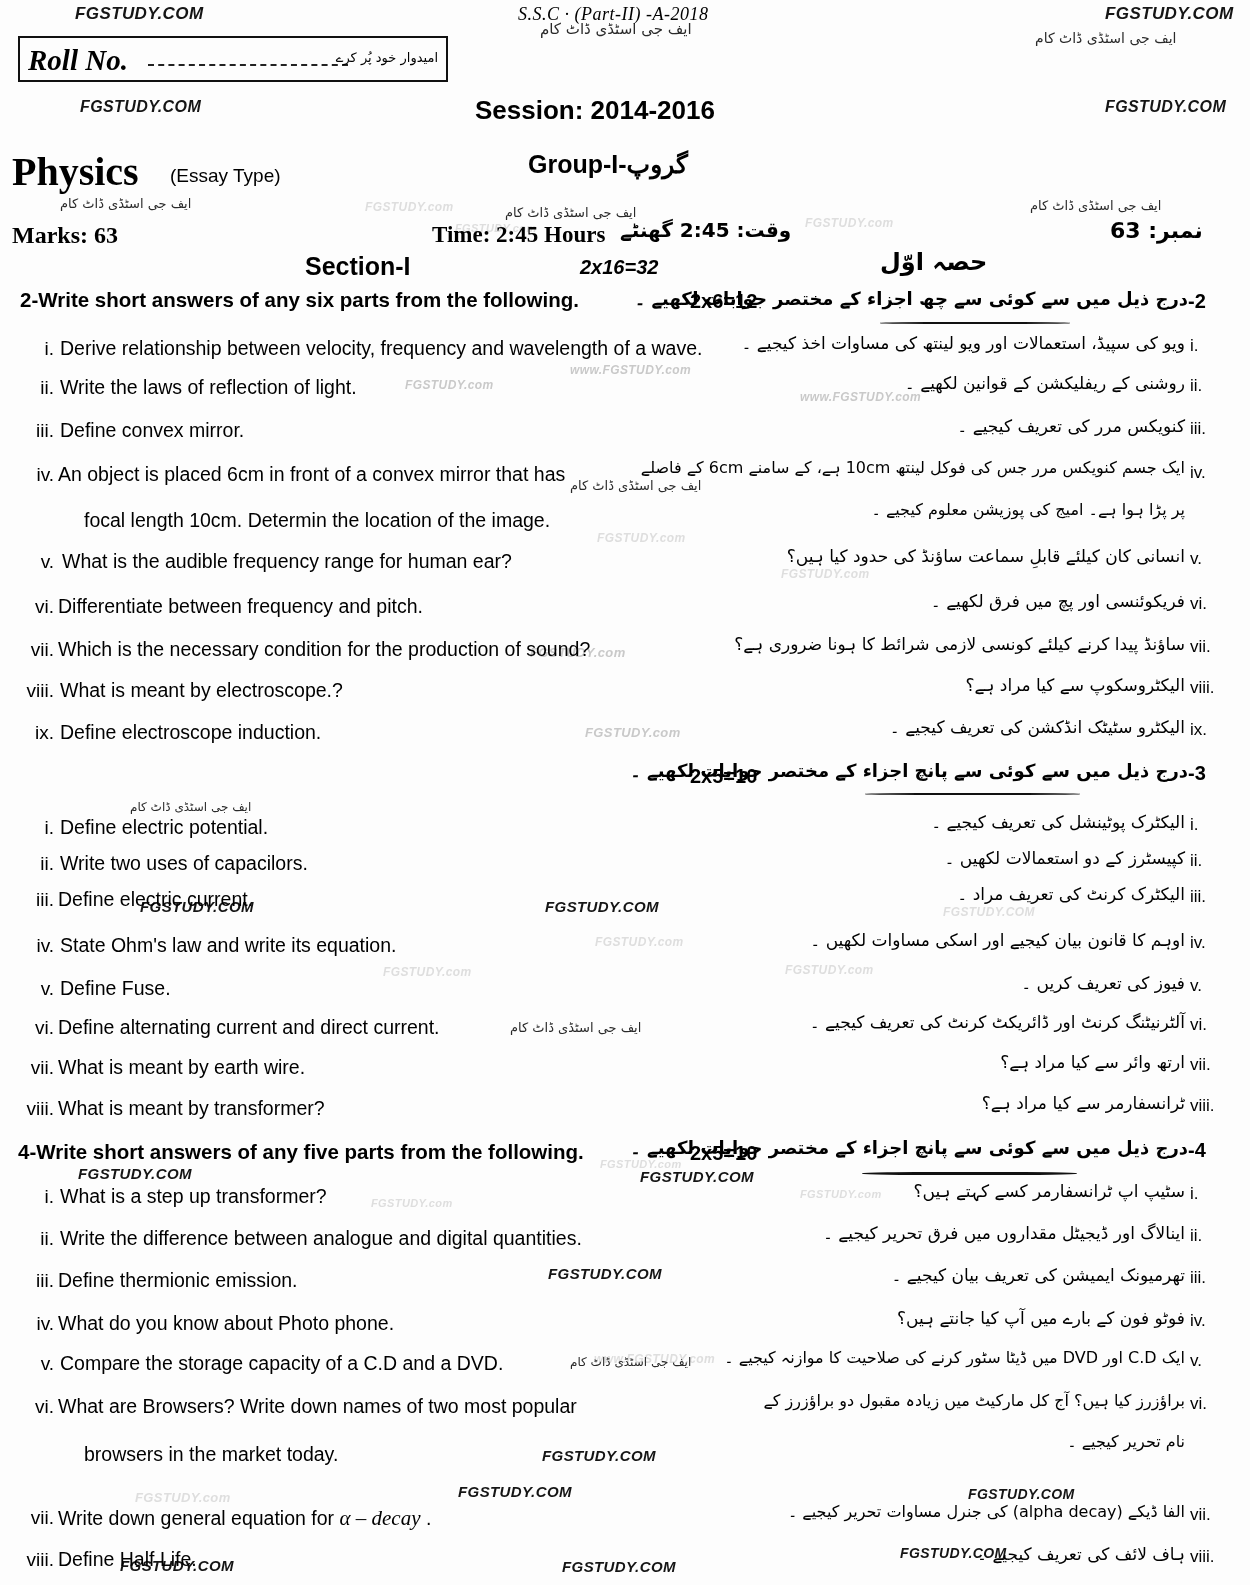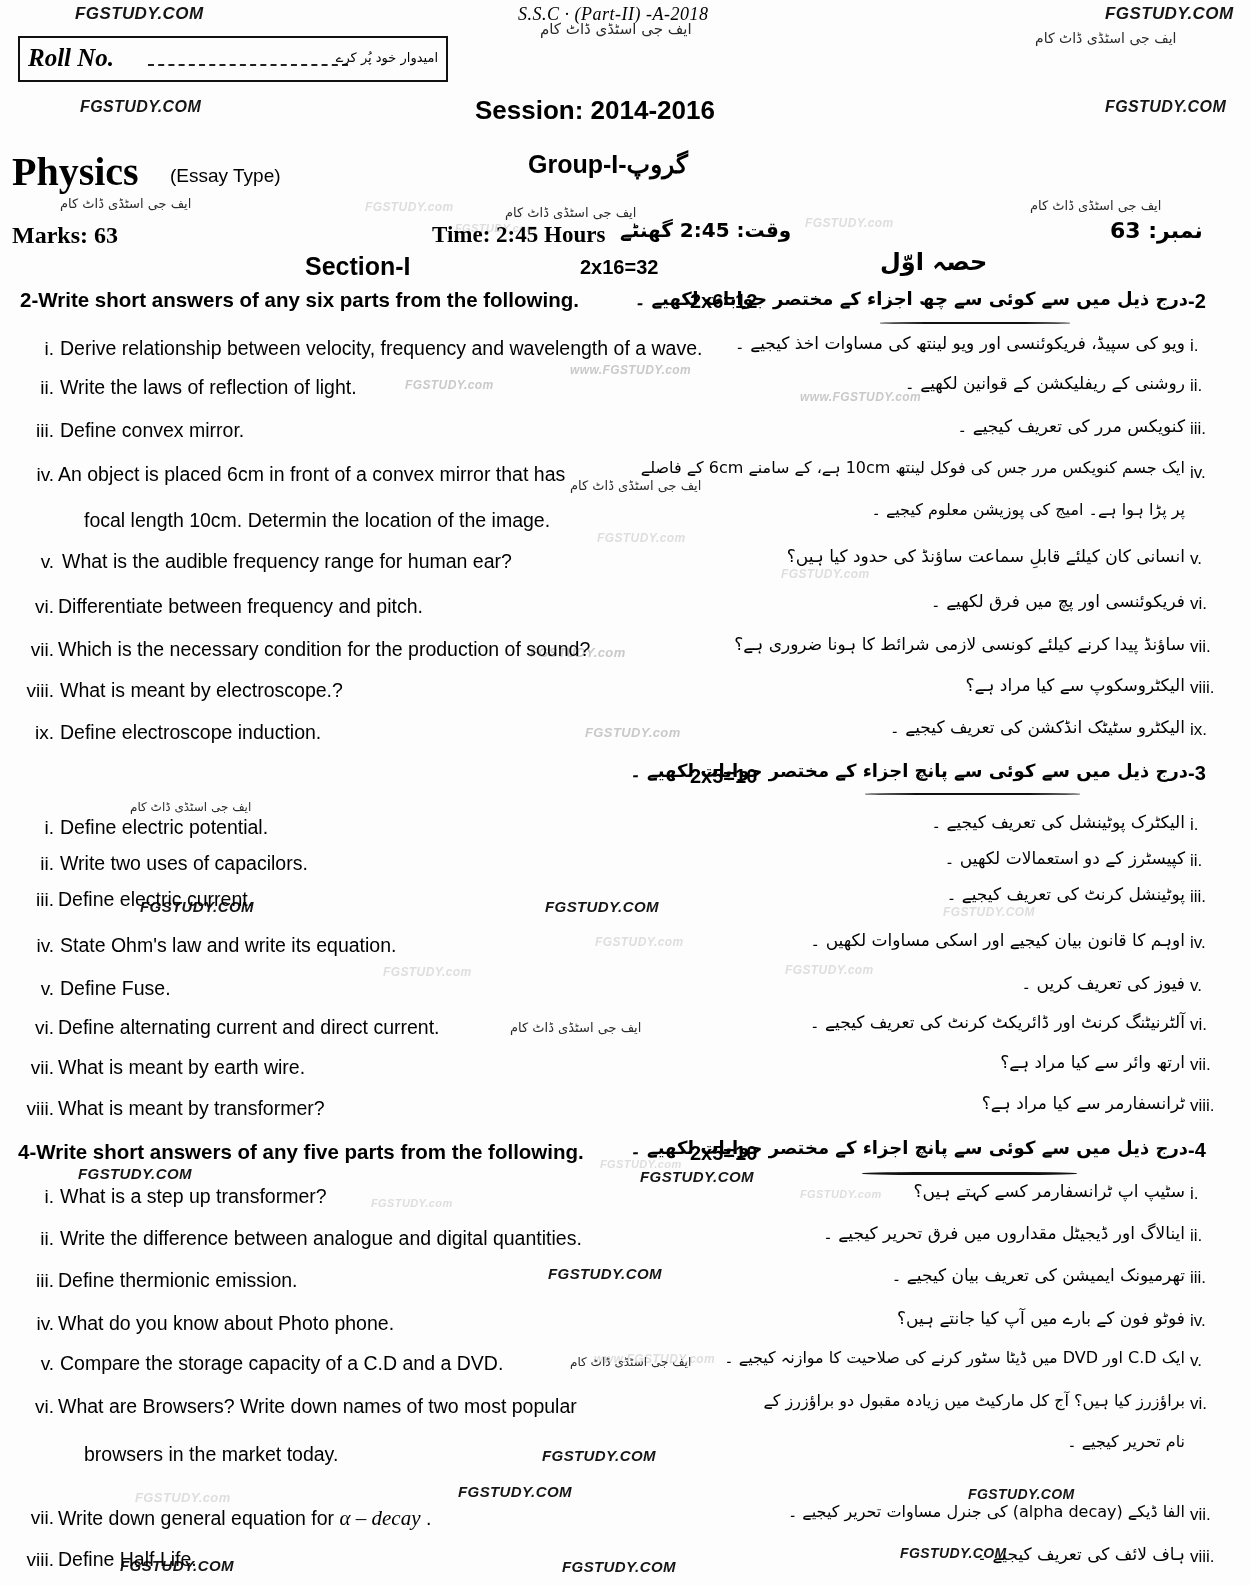--- a/index.html
+++ b/index.html
@@ -55,21 +55,21 @@
     height: 46px;
     border: 2px solid #111;
     box-sizing: border-box;
   }
   #rollbox .rl {
     position: absolute;
     left: 8px;
     top: 6px;
     font-family: "Liberation Serif", serif;
     font-weight: bold;
-    font-size: 25px;
+    font-size: 29px;
     font-style: italic;
   }
   #rollbox .dashes {
     position: absolute;
     left: 128px;
     top: 26px;
     width: 200px;
     border-bottom: 2px dashed #222;
   }
   #rollbox .ur {
@@ -270,31 +270,31 @@
   <div class="abs subject" style="left:12px; top:148px;text-align:center;">Physics</div>
   <div class="abs essay" style="left:170px; top:165px;">(Essay Type)</div>
   <div class="abs group" style="left:528px; top:150px;">Group-I-گروپ</div>
 
   <div class="abs marks" style="left:12px;  top:222px;">Marks: 63</div>
   <div class="abs time" style="left:432px; top:222px;">Time: 2:45 Hours</div>
   <div class="abs time-ur" style="left:620px; top:218px;">وقت: 2:45 گھنٹے</div>
   <div class="abs marks-ur" style="left:1110px; top:218px;">نمبر: 63</div>
 
   <div class="abs section" style="left:305px; top:252px;">Section-I</div>
-  <div class="abs secmarks" style="left:580px; top:256px;">2x16=32</div>
+  <div class="abs secmarks" style="left:580px; top:256px;font-style:italic;">2x16=32</div>
   <div class="abs section-ur" style="left:880px; top:248px;">حصہ اوّل</div>
 
   <div class="abs qhead" style="left:20px;  top:288px;">2-Write short answers of any six parts from the following.</div>
   <div class="abs qmarks" style="left:690px; top:290px;">2x6=12</div>
   <div class="abs qhead-ur" style="left:818px; top:288px; width:370px;">درج ذیل میں سے کوئی سے چھ اجزاء کے مختصر جوابات لکھیے ۔</div>
   <div class="abs qmarks" style="left:1188px; top:290px;">-2</div>
 
   <div class="rom" style="left:24px; top:338px; width:30px;">i.</div>
   <div class="abs item" style="left:60px; top:337px;">Derive relationship between velocity, frequency and wavelength of a wave.</div>
-  <div class="abs item-ur" style="left:810px; top:333px; width:375px;">ویو کی سپیڈ، فریکوئنسی اور ویو لینتھ کی مساوات اخذ کیجیے ۔</div>
+  <div class="abs item-ur" style="left:810px; top:333px; width:375px;">ویو کی سپیڈ، استعمالات اور ویو لینتھ کی مساوات اخذ کیجیے ۔</div>
   <div class="rom-ur" style="left:1190px; top:336px;">i.</div>
   <div class="underline-swoosh" style="left:880px; top:322px; width:190px; height:2px;"></div>
 
   <div class="rom" style="left:22px; top:377px; width:32px;">ii.</div>
   <div class="abs item" style="left:60px; top:376px;">Write the laws of reflection of light.</div>
   <div class="abs item-ur" style="left:880px; top:373px; width:305px;">روشنی کے ریفلیکشن کے قوانین لکھیے ۔</div>
   <div class="rom-ur" style="left:1190px; top:376px;">ii.</div>
 
   <div class="rom" style="left:16px; top:420px; width:38px;">iii.</div>
   <div class="abs item" style="left:60px; top:419px;">Define convex mirror.</div>
@@ -343,21 +343,21 @@
   <div class="abs item-ur" style="left:900px; top:812px; width:285px;">الیکٹرک پوٹینشل کی تعریف کیجیے ۔</div>
   <div class="rom-ur" style="left:1190px; top:815px;">i.</div>
 
   <div class="rom" style="left:22px; top:853px; width:32px;">ii.</div>
   <div class="abs item" style="left:60px; top:852px;">Write two uses of capacilors.</div>
   <div class="abs item-ur" style="left:915px; top:848px; width:270px;">کپیسٹرز کے دو استعمالات لکھیں ۔</div>
   <div class="rom-ur" style="left:1190px; top:851px;">ii.</div>
 
   <div class="rom" style="left:16px; top:889px; width:38px;">iii.</div>
   <div class="abs item" style="left:58px; top:888px;">Define electric current.</div>
-  <div class="abs item-ur" style="left:920px; top:884px; width:265px;">پوٹینشل کرنٹ کی تعریف کیجیے ۔</div>
+  <div class="abs item-ur" style="left:920px; top:884px; width:265px;">الیکٹرک کرنٹ کی تعریف مراد ۔</div>
   <div class="rom-ur" style="left:1190px; top:887px;">iii.</div>
 
   <div class="rom" style="left:16px; top:935px; width:38px;">iv.</div>
   <div class="abs item" style="left:60px; top:934px;">State Ohm's law and write its equation.</div>
   <div class="abs item-ur" style="left:875px; top:930px; width:310px;">اوہم کا قانون بیان کیجیے اور اسکی مساوات لکھیں ۔</div>
   <div class="rom-ur" style="left:1190px; top:933px;">iv.</div>
 
   <div class="rom" style="left:24px; top:978px; width:30px;">v.</div>
   <div class="abs item" style="left:60px; top:977px;">Define Fuse.</div>
   <div class="abs item-ur" style="left:1000px; top:973px; width:185px;">فیوز کی تعریف کریں ۔</div>

